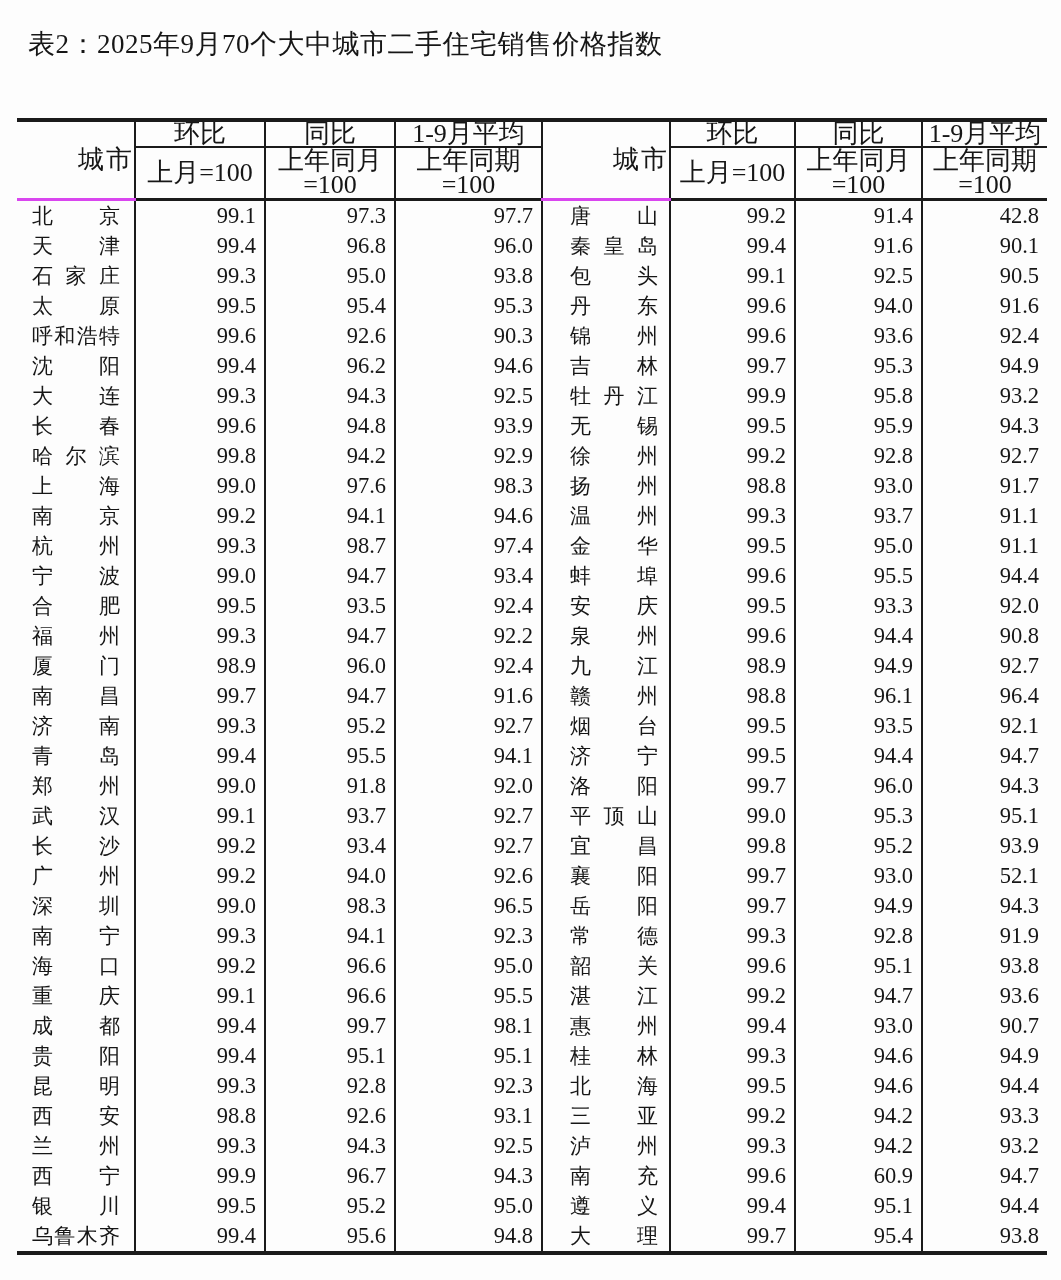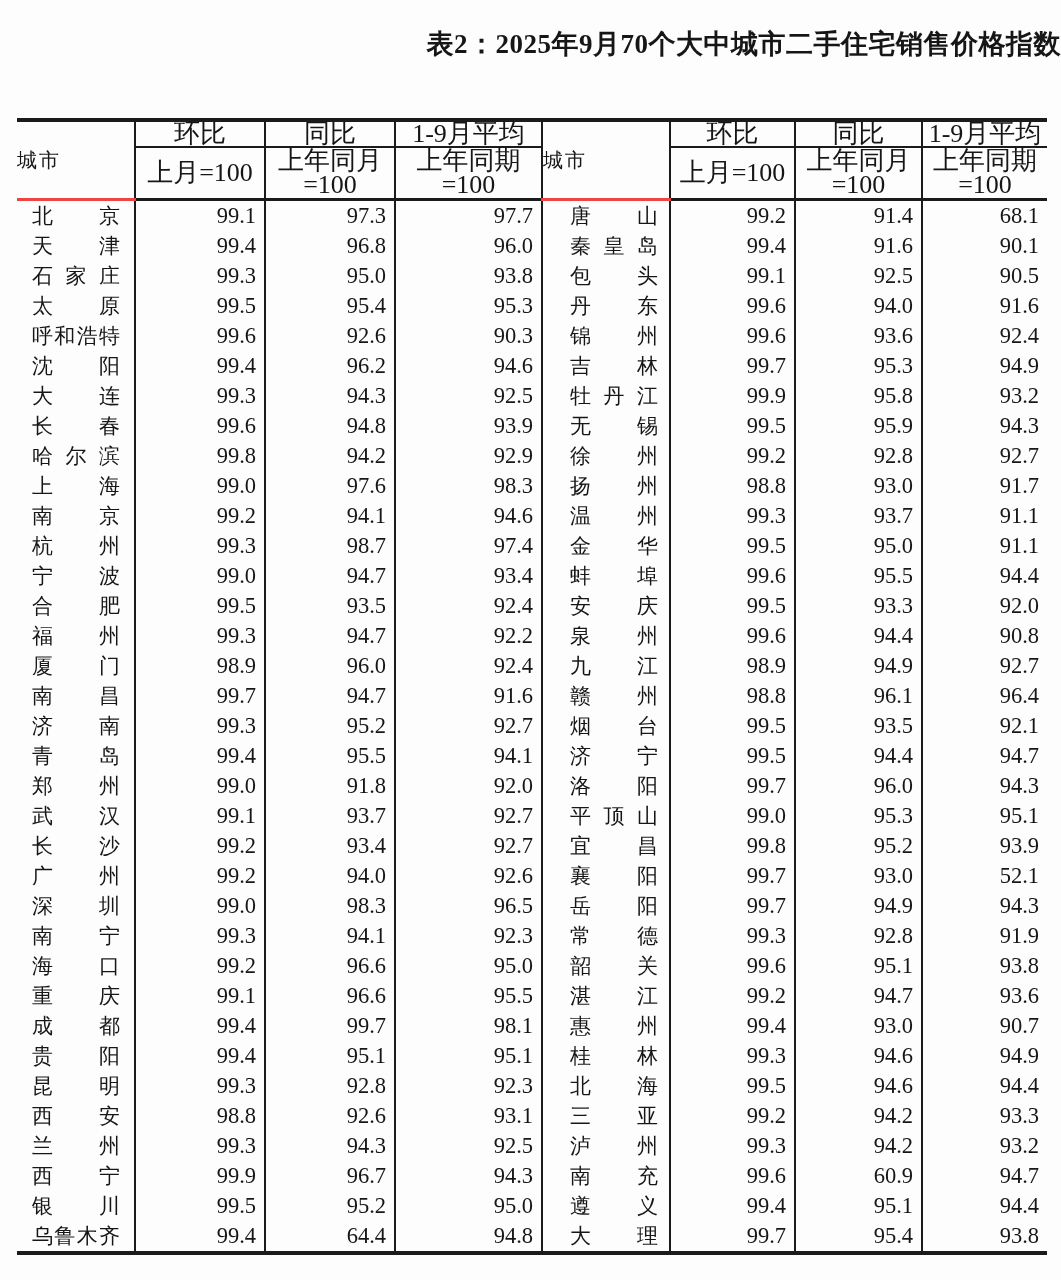--- a/index.html
+++ b/index.html
@@ -9,23 +9,23 @@
     width: 1061px;
     height: 1280px;
     overflow: hidden;
     font-family: "Liberation Serif", "DejaVu Serif", serif;
     color: #161616;
   }
   .page { width: 1061px; height: 1280px; position: relative; }
 
   .page-title {
     margin: 26px 0 0 0;
-    text-align: right;
+    text-align: left;
     font-size: 27px;
-    font-weight: bold;
+    font-weight: normal;
     line-height: 36px;
     letter-spacing: 0.5px;
     padding-left: 28px;
   }
 
   table.price-table {
     border-collapse: collapse;
     table-layout: fixed;
     margin: 56px 0 0 17px;
     border-top: 4px solid #1b1b1b;
@@ -43,23 +43,23 @@
   
   .vline { border-left: 2px solid #1b1b1b; }
 
   thead th { font-size: 26px; line-height: 24px; }
   th.group {
     height: 23px;
     border-bottom: 2px solid #1b1b1b;
     text-align: center;
   }
   th.cityhead {
-    border-bottom: 3px solid #ef4444;
-    text-align: left;
-    font-size: 20px;
+    border-bottom: 3px solid #d946ef;
+    text-align: right;
+    font-size: 26px;
     letter-spacing: 2px;
   }
   th.sub {
     height: 50px;
     border-bottom: 3px solid #1b1b1b;
     text-align: center;
   }
   th.sub div { line-height: 24px; }
 
   tbody td { height: 30px; }
@@ -136,21 +136,21 @@
     </thead>
     <tbody id="table-body">
         <tr>
       <td class="city-cell"><span class="city-name">北京</span></td>
       <td class="num vline">99.1</td>
       <td class="num vline">97.3</td>
       <td class="num vline">97.7</td>
       <td class="city-cell city-right vline"><span class="city-name">唐山</span></td>
       <td class="num vline">99.2</td>
       <td class="num vline">91.4</td>
-      <td class="num vline">68.1</td>
+      <td class="num vline">42.8</td>
     </tr>
         <tr>
       <td class="city-cell"><span class="city-name">天津</span></td>
       <td class="num vline">99.4</td>
       <td class="num vline">96.8</td>
       <td class="num vline">96.0</td>
       <td class="city-cell city-right vline"><span class="city-name">秦皇岛</span></td>
       <td class="num vline">99.4</td>
       <td class="num vline">91.6</td>
       <td class="num vline">90.1</td>
@@ -471,21 +471,21 @@
       <td class="num vline">95.2</td>
       <td class="num vline">95.0</td>
       <td class="city-cell city-right vline"><span class="city-name">遵义</span></td>
       <td class="num vline">99.4</td>
       <td class="num vline">95.1</td>
       <td class="num vline">94.4</td>
     </tr>
         <tr>
       <td class="city-cell"><span class="city-name">乌鲁木齐</span></td>
       <td class="num vline">99.4</td>
-      <td class="num vline">64.4</td>
+      <td class="num vline">95.6</td>
       <td class="num vline">94.8</td>
       <td class="city-cell city-right vline"><span class="city-name">大理</span></td>
       <td class="num vline">99.7</td>
       <td class="num vline">95.4</td>
       <td class="num vline">93.8</td>
     </tr>
       </tbody>
   </table>
 
 </div>

